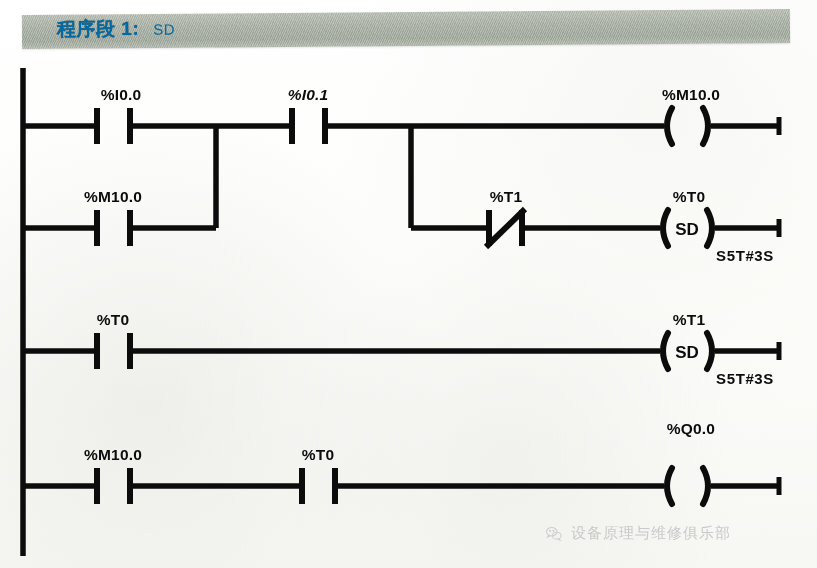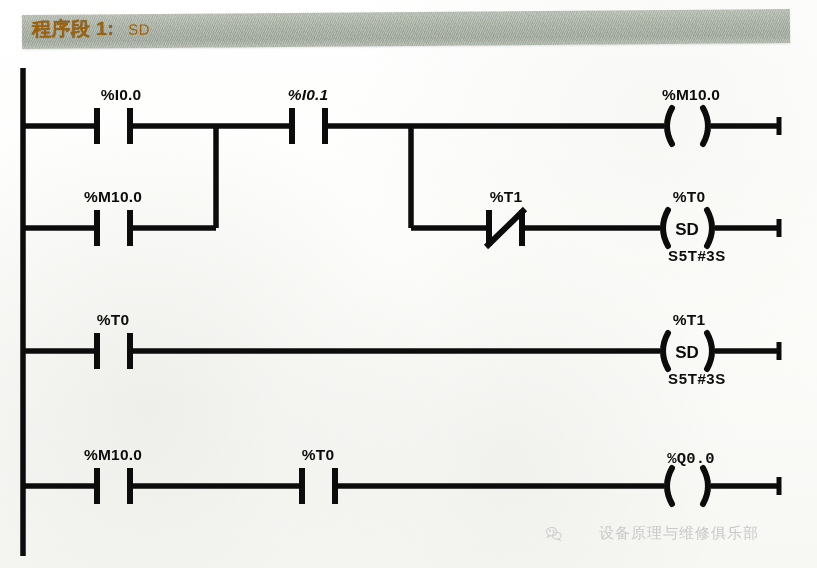--- a/index.html
+++ b/index.html
@@ -40,25 +40,25 @@
         rgba(255,255,255,0.16) 0px,
         rgba(255,255,255,0.16) 1px,
         rgba(0,0,0,0.05) 1px,
         rgba(0,0,0,0.05) 2px),
       linear-gradient(180deg, #b9c0b5 0%, #a9b1a5 42%, #a2aa9e 78%, #b4bbb0 100%);
     transform: rotate(-0.45deg);
     box-shadow: 0 1px 2px rgba(0,0,0,0.10);
   }
   #header-text {
     position: absolute;
-    left: 32px;
+    left: 57px;
     top: 16px;
     transform: rotate(-0.45deg);
     white-space: nowrap;
-    color: #a16207;
+    color: #0369a1;
   }
   #header-text .seg-label {
     font-size: 19px;
     font-weight: bold;
     letter-spacing: 0.5px;
     text-shadow: 0 0 1px rgba(0,0,0,0.5);
   }
   #header-text .seg-mode {
     font-size: 15px;
     font-weight: normal;
@@ -82,38 +82,38 @@
     font-weight: bold;
     font-size: 15.5px;
     color: #0c0c0c;
     white-space: nowrap;
     transform: translateX(-50%);
     letter-spacing: 0.2px;
   }
   .lbl.preset {
     font-size: 15px;
     letter-spacing: 0.6px;
+    margin-left: 48px;
   }
 
   
   #footer-watermark {
     position: absolute;
     left: 545px;
     top: 524px;
     display: flex;
     align-items: center;
     gap: 8px;
     color: #c9c9c9;
     font-size: 15px;
     letter-spacing: 1px;
     white-space: nowrap;
   }
   #footer-watermark .wm-text {
     font-family: "DejaVu Sans", "Liberation Sans", sans-serif;
-    margin-left: 28px;
   }
 </style>
 </head>
 <body>
 
 <div id="page">
 
   <div id="paper-texture"></div>
 
   <div id="header-bar"></div>
@@ -219,21 +219,21 @@
   <div class="lbl" style="left:506px; top:188px;">%T1</div>
   <div class="lbl" style="left:689px; top:188px;">%T0</div>
   <div class="lbl preset" style="left:697px; top:247px;">S5T#3S</div>
 
   <div class="lbl" style="left:113px; top:311px;">%T0</div>
   <div class="lbl" style="left:689px; top:311px;">%T1</div>
   <div class="lbl preset" style="left:697px; top:370px;">S5T#3S</div>
 
   <div class="lbl" style="left:113px; top:446px;">%M10.0</div>
   <div class="lbl" style="left:318px; top:446px;">%T0</div>
-  <div class="lbl" style="left:691px; top:450px;font-family:Liberation Mono, monospace;">%Q0.0</div>
+  <div class="lbl" style="left:691px; top:420px;">%Q0.0</div>
 
   <div id="footer-watermark">
     <span style="display:inline-block;width:18px;height:18px;">
       <svg viewBox="0 0 24 24" width="18" height="18" fill="none" stroke="#cfcfcf" stroke-width="1.4">
         <ellipse cx="9" cy="9" rx="7" ry="5.6"></ellipse>
         <path d="M 5 13.4 L 3.2 16.2 L 6.4 14.6"></path>
         <ellipse cx="15.6" cy="14.2" rx="5.8" ry="4.6"></ellipse>
         <path d="M 18.6 18 L 20.2 20.4 L 17.4 19.1"></path>
         <circle cx="6.7" cy="7.8" r="0.7" fill="#cfcfcf"></circle>
         <circle cx="11.3" cy="7.8" r="0.7" fill="#cfcfcf"></circle>

